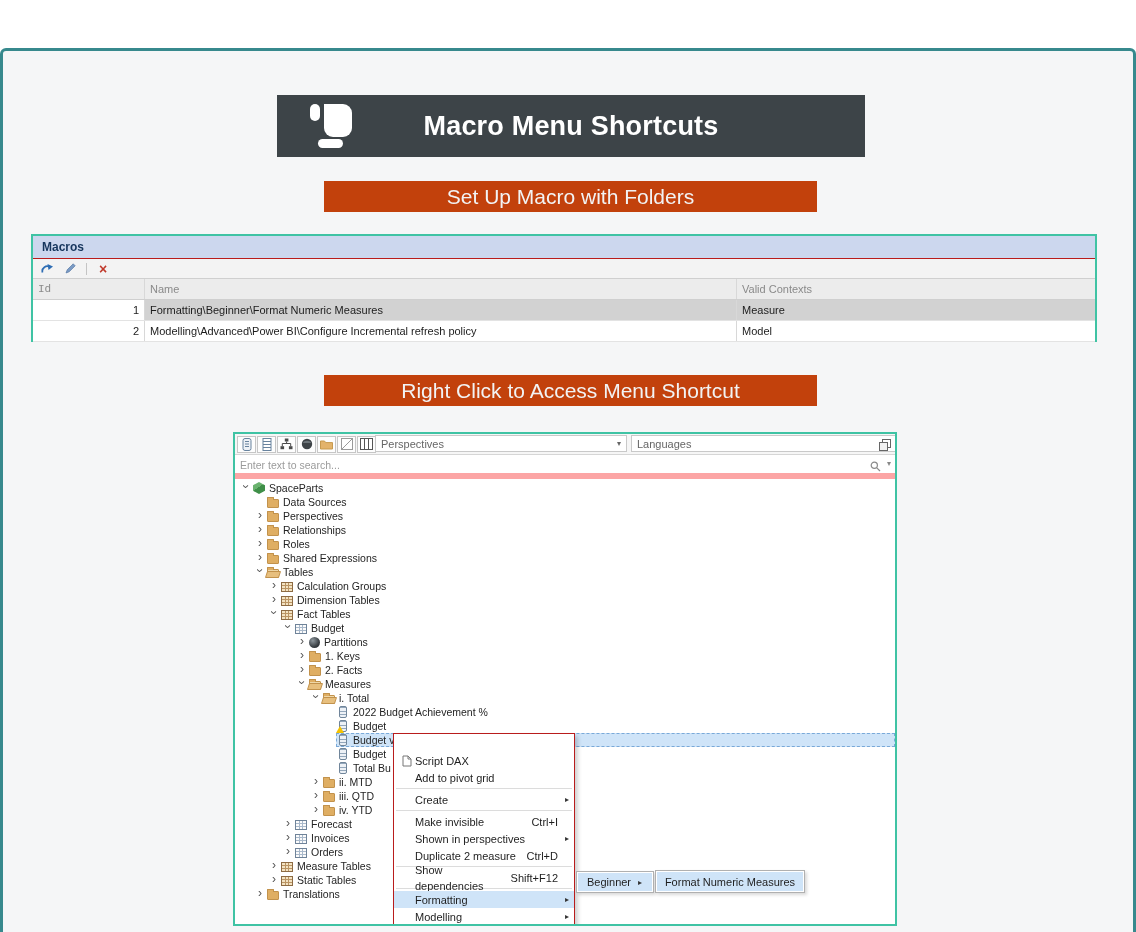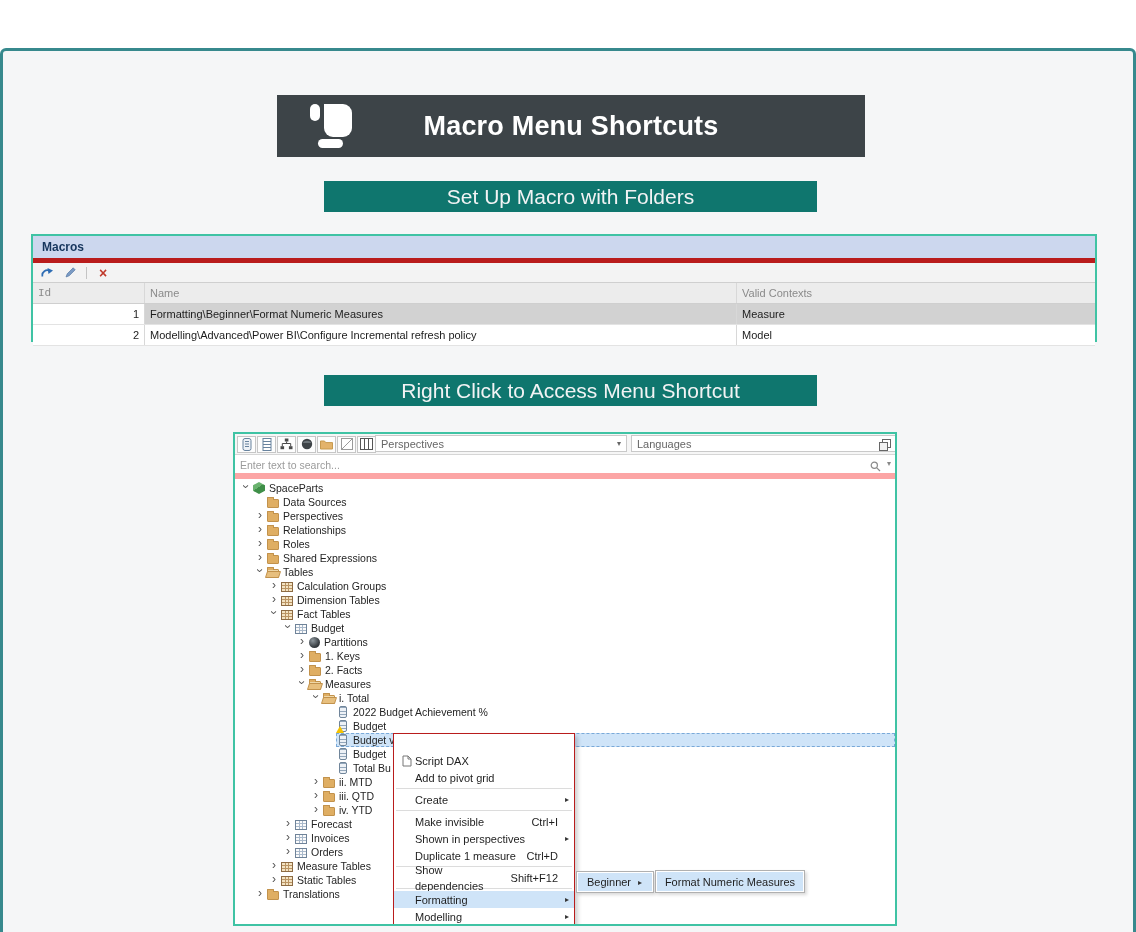--- a/index.html
+++ b/index.html
@@ -7,29 +7,29 @@
     position:relative; width:1136px; height:932px; box-sizing:border-box;
     background:#f5f6f7; border:3px solid #37898d; border-radius:6px;
     font-family:"Liberation Sans", sans-serif; overflow:hidden;margin-top:48px;
   }
 
   
   .hdr { position:absolute; left:274px; top:44px; width:588px; height:62px; background:#3d4448; }
   .hdr-icon { position:absolute; left:28px; top:6px; }
   .hdr-title { position:absolute; left:0; right:0; top:50%; transform:translateY(-50%);
     text-align:center; color:#ffffff; font-size:27px; font-weight:bold; letter-spacing:.2px; }
-  .sub { position:absolute; background:#0f766e; color:#f2f3f4; text-align:center; font-size:21px; }
+  .sub { position:absolute; background:#c2410c; color:#f2f3f4; text-align:center; font-size:21px; }
   #sub1 { left:321px; top:130px; width:493px; height:31px; line-height:31px; }
   #sub2 { left:321px; top:324px; width:493px; height:31px; line-height:31px; }
 
   
   .macros { position:absolute; left:28px; top:183px; width:1066px; height:108px;
     border:2px solid #3fc3a4; background:#fff; box-sizing:border-box; }
   .m-title { height:22px; line-height:22px; background:#ccd7ee; color:#17365d;
-    font-weight:bold; font-size:12px; padding-left:9px; border-bottom:5px solid #b91c1c; }
+    font-weight:bold; font-size:12px; padding-left:9px; border-bottom:1px solid #b91c1c; }
   .m-tools { height:19px; background:#f3f3f3; border-bottom:1px solid #cfcfcf;
     display:flex; align-items:center; padding-left:7px; gap:9px; }
   .mt-btn { display:flex; align-items:center; justify-content:center; width:14px; height:14px; cursor:default; }
   .mt-x { color:#c0392b; font-weight:bold; font-size:14px; line-height:12px; }
   .m-sep { width:1px; height:12px; background:#c4c4c4; }
   .m-row { display:flex; font-size:11px; color:#1c1c1c; }
   .m-hrow { background:#ececec; color:#8a8a8a; border-bottom:1px solid #cfcfcf; height:20px; line-height:20px; }
   .m-drow { height:20px; line-height:20px; border-bottom:1px solid #e3e3e3; background:#fff; }
   .c-id { width:112px; padding:0 5px; box-sizing:border-box; border-right:1px solid #d8d8d8; text-align:right; }
   .m-hrow .c-id { text-align:left;font-family:Liberation Mono, monospace; }
@@ -512,21 +512,21 @@
           <span class="mlabel">Make invisible</span>
           <span class="mshort">Ctrl+I</span>
         </div>
         <div class="mitem">
           <span class="micon"></span>
           <span class="mlabel">Shown in perspectives</span>
           <span class="marrow">▸</span>
         </div>
         <div class="mitem">
           <span class="micon"></span>
-          <span class="mlabel">Duplicate 1 measure</span>
+          <span class="mlabel">Duplicate 2 measure</span>
           <span class="mshort">Ctrl+D</span>
         </div>
         <div class="msep"></div>
         <div class="mitem">
           <span class="micon"></span>
           <span class="mlabel">Show dependencies</span>
           <span class="mshort">Shift+F12</span>
         </div>
         <div class="msep"></div>
         <div class="mitem hl">

